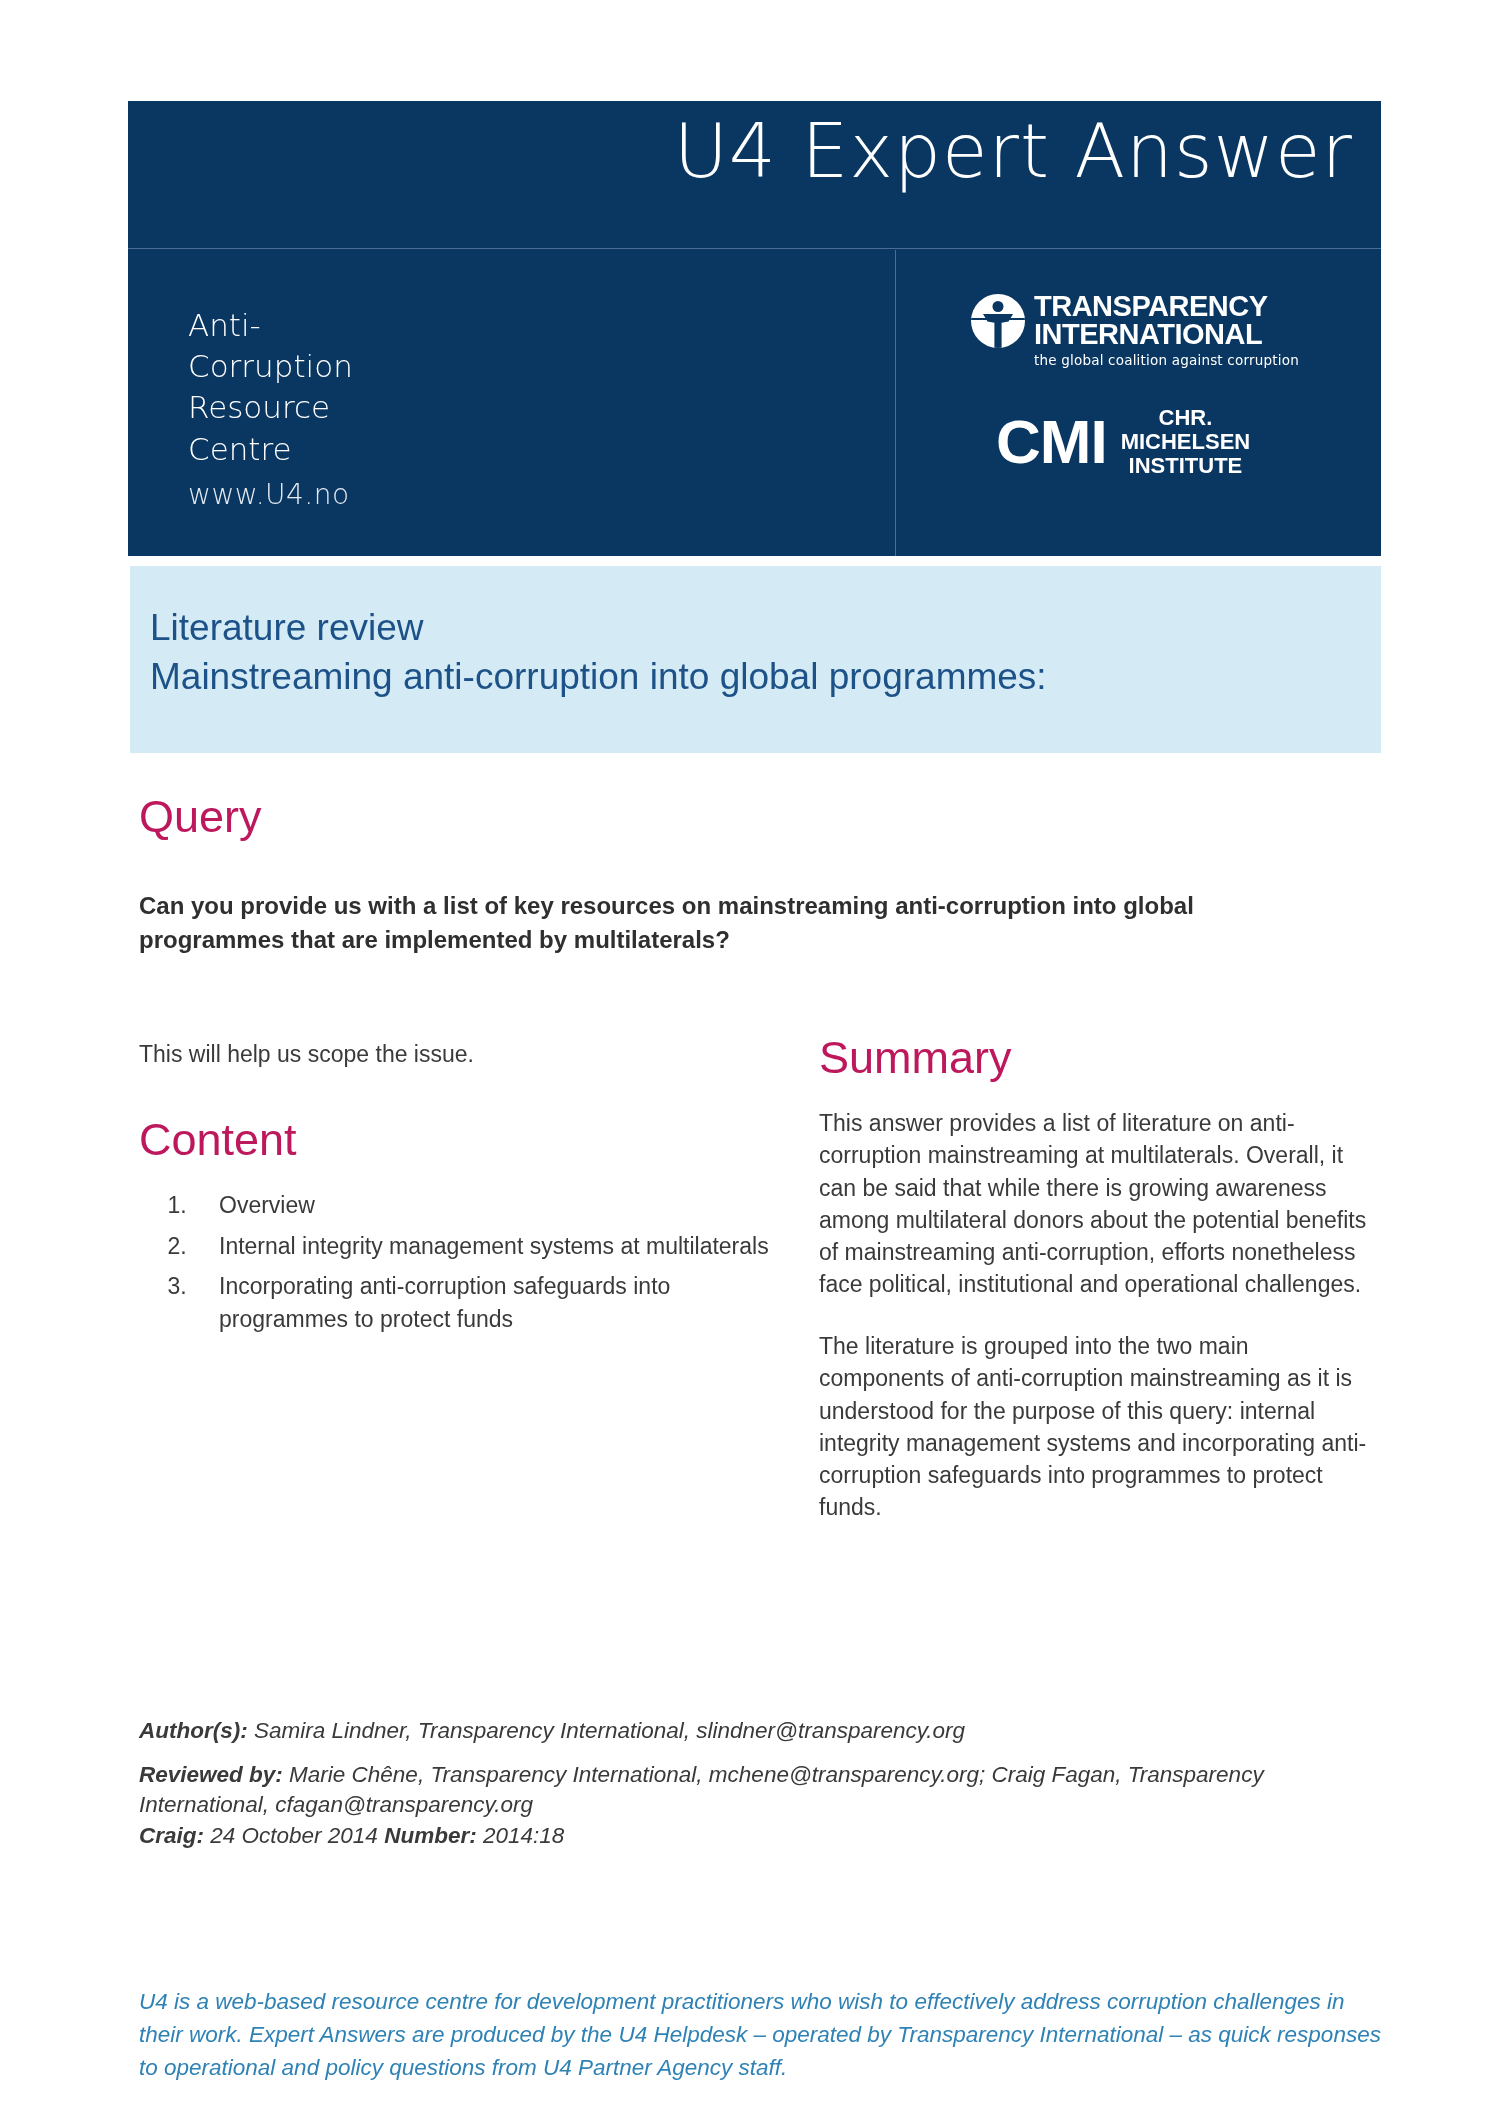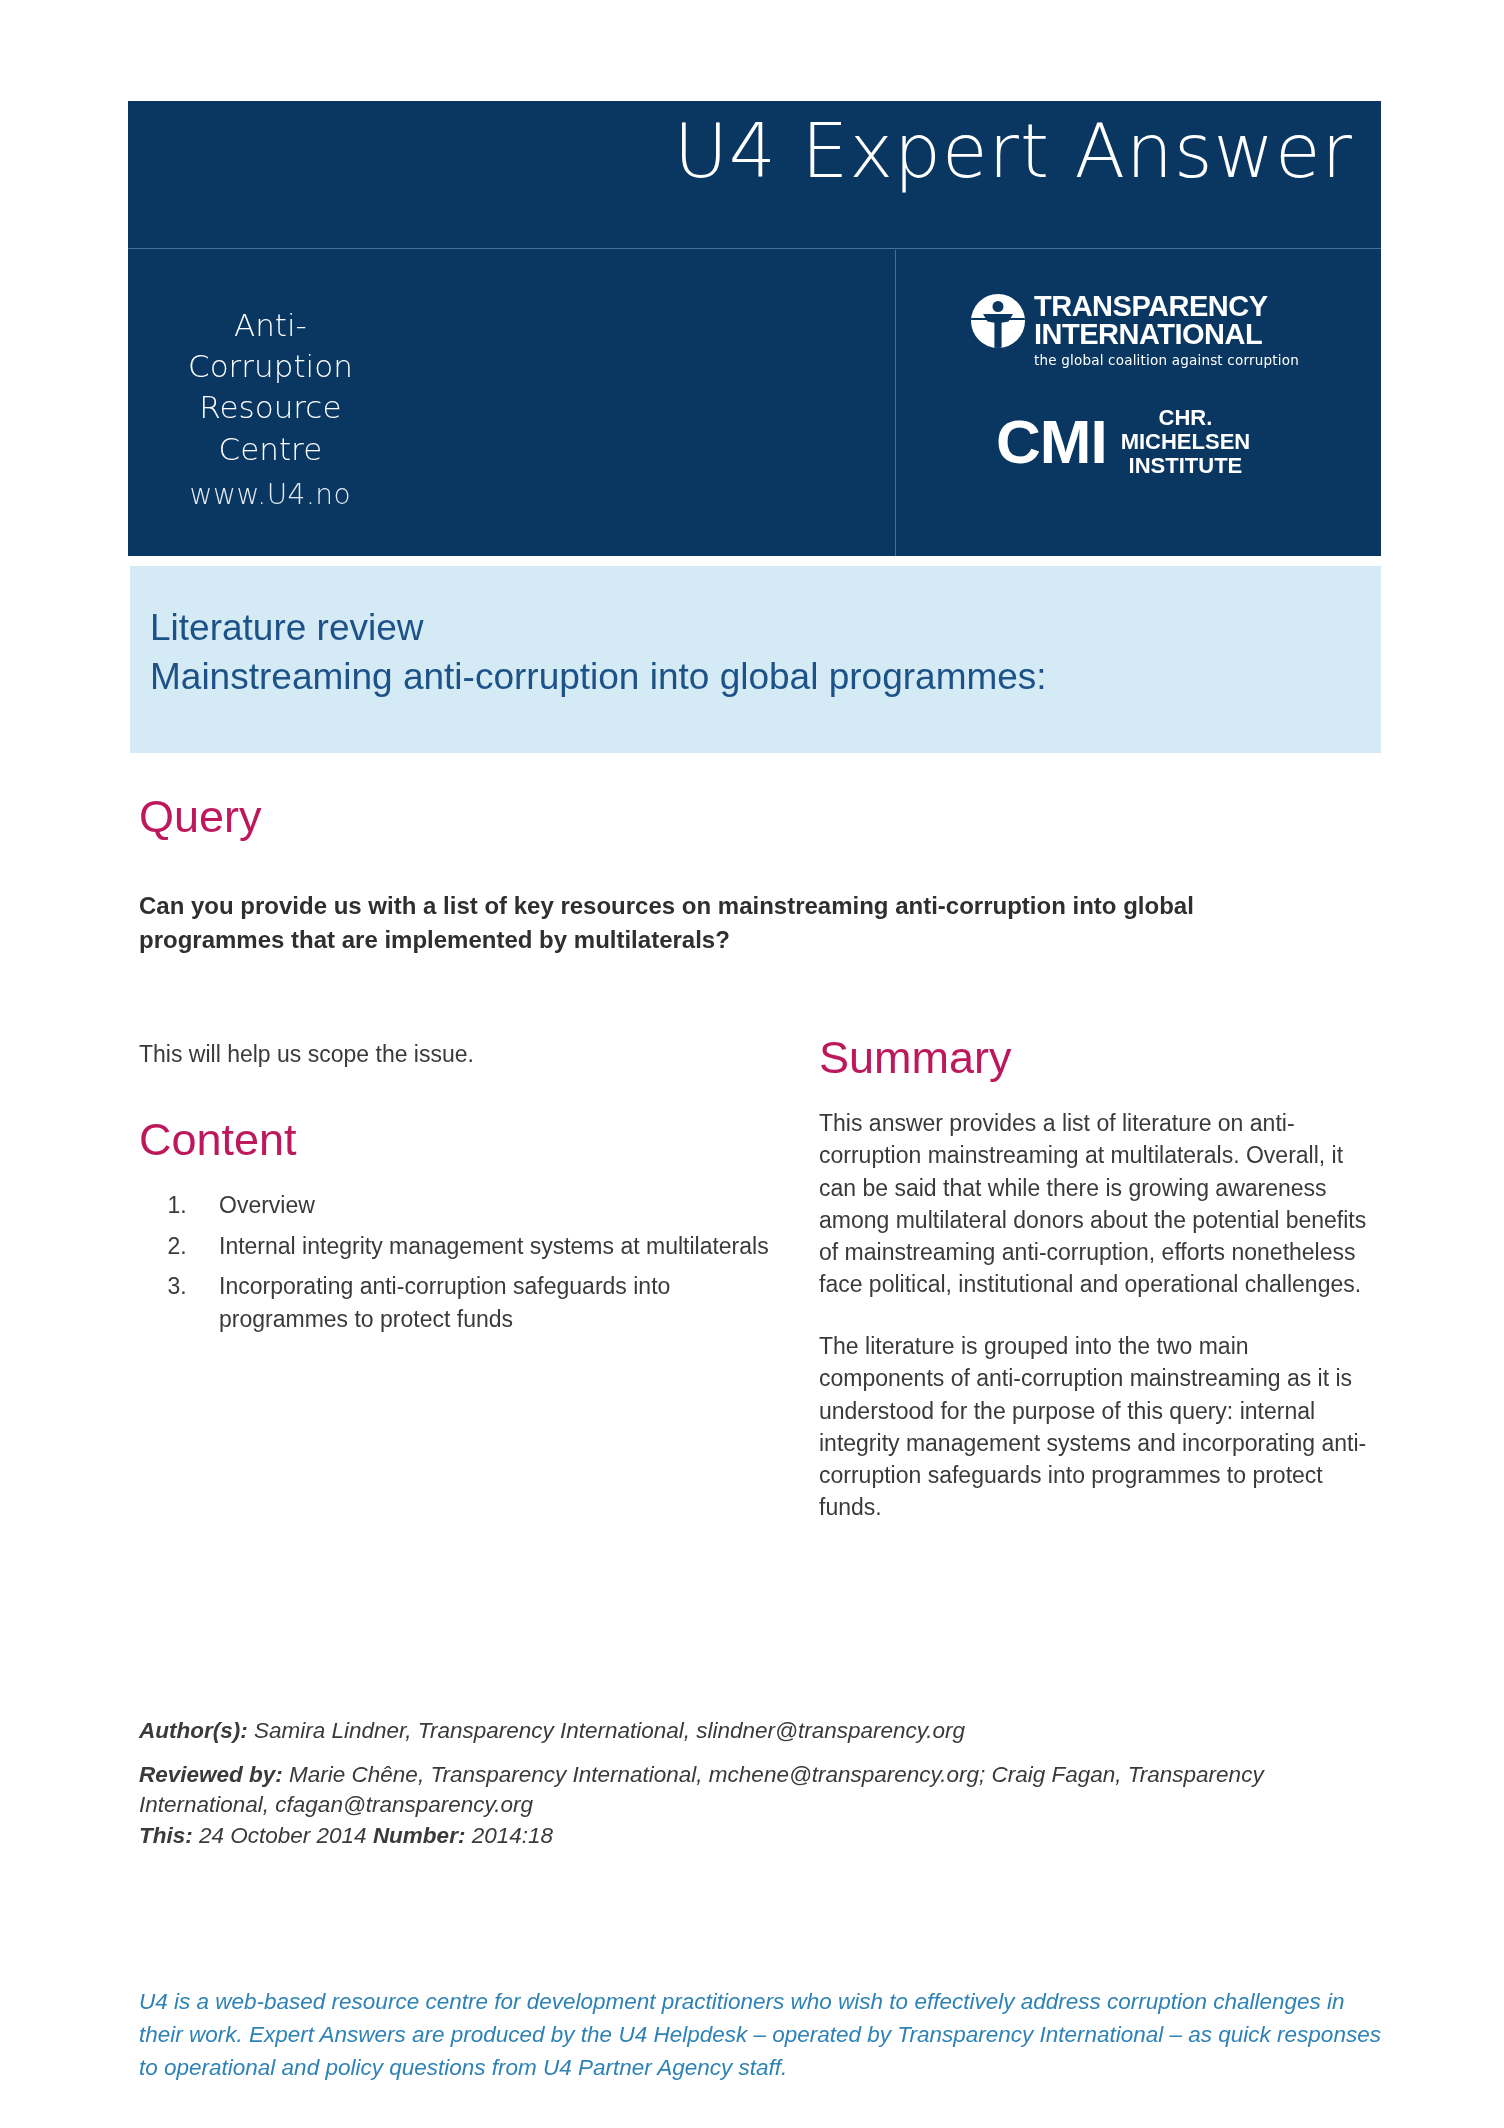--- a/index.html
+++ b/index.html
@@ -124,21 +124,20 @@
   }
 
   .u4-words {
     margin-left: 16px;
     font-family: "DejaVu Sans", sans-serif;
     font-weight: 300;
     font-size: 31px;
     line-height: 1.33;
     color: #ffffff;
     padding-top: 3px;
-    text-align: center;
   }
 
   .u4-url {
     font-size: 28px;
     color: #e4eaf1;
     margin-top: 6px;
     letter-spacing: 0.5px;
   }
 
   
@@ -449,19 +448,19 @@
 
     <div class="footer-line">
       <b>Author(s):</b><span> Samira Lindner, Transparency International, slindner@transparency.org</span>
     </div>
 
     <div class="footer-line tight">
       <b>Reviewed by:</b><span> Marie Chêne, Transparency International, mchene@transparency.org; Craig Fagan, Transparency International, cfagan@transparency.org</span>
     </div>
 
     <div class="footer-line">
-      <b>This:</b><span> 24 October 2014 </span><b>Number:</b><span> 2014:18</span>
+      <b>Craig:</b><span> 24 October 2014 </span><b>Number:</b><span> 2014:18</span>
     </div>
   </div>
 
   <div class="disclaimer">U4 is a web-based resource centre for development practitioners who wish to effectively address corruption challenges in their work. Expert Answers are produced by the U4 Helpdesk – operated by Transparency International – as quick responses to operational and policy questions from U4 Partner Agency staff.</div>
 
 </div>
 
 </body></html>

